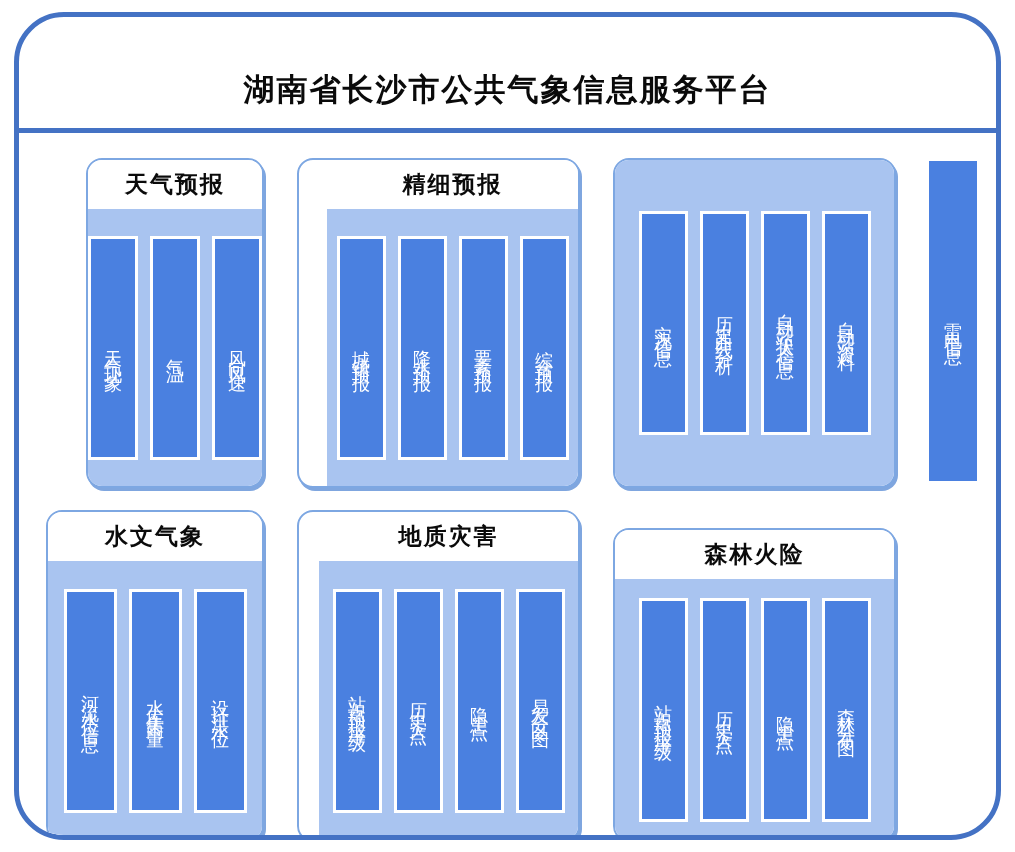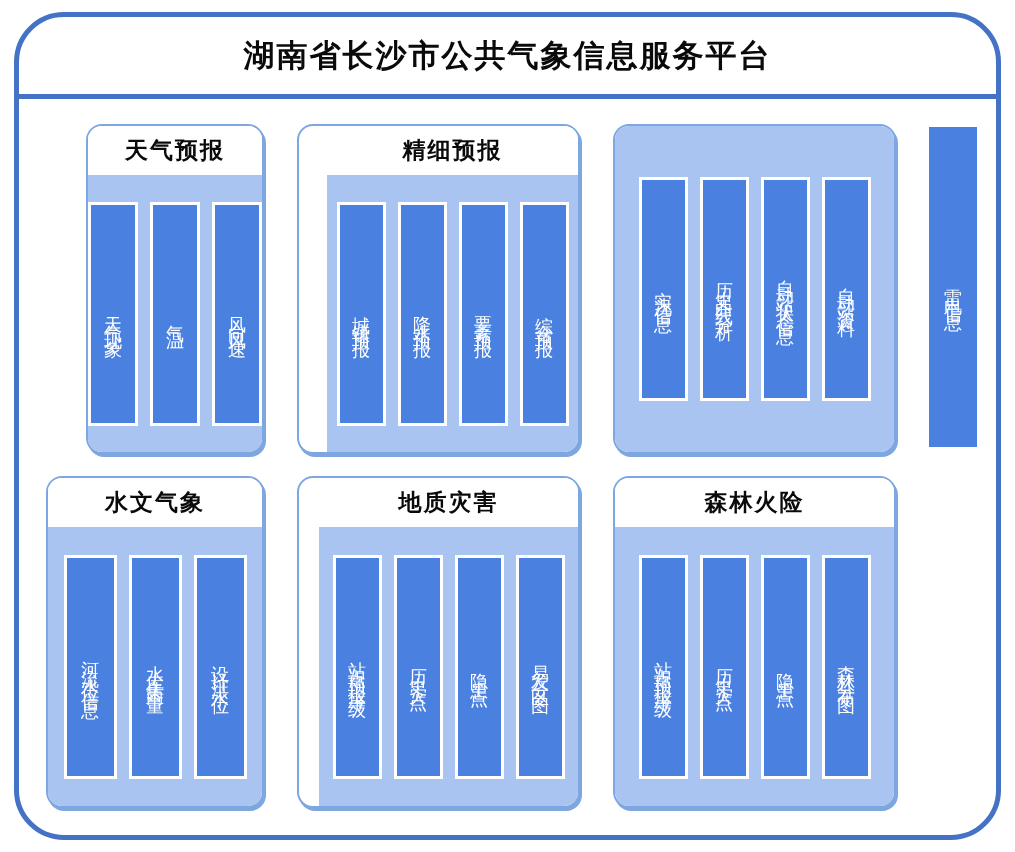--- a/index.html
+++ b/index.html
@@ -16,21 +16,21 @@
   .frame{
     position:absolute;left:14px;top:12px;width:987px;height:828px;
     border:5px solid var(--frame-border);
     border-radius:50px;
     background:#ffffff;
     overflow:hidden;
   }
   .title-bar{
     height:82px;
     border-bottom:5px solid var(--frame-border);
-    display:flex;align-items:center;justify-content:center;
+    display:flex;align-items:center;justify-content:center;margin-top:34px;
   }
   .page-title{
     font-size:31px;font-weight:bold;color:#0a0a0a;letter-spacing:2px;
   }
   .content{
     display:grid;
     grid-template-columns:218px 283px 283px 48px;
     grid-template-rows:330px 332px;
     column-gap:33px;row-gap:22px;
     padding:25px 14px 0 27px;
@@ -157,21 +157,21 @@
             <span class="vtext">历史灾点</span>
           </div>
           <div class="bar">
             <span class="vtext">隐患点</span>
           </div>
           <div class="bar">
             <span class="vtext">易发分区图</span>
           </div>
         </div>
       </section>
-      <section class="panel" style="grid-area: 2 / 3;">
+      <section class="panel" style="grid-area: 2 / 3; margin-top: 18px;">
         <header class="panel-header">森林火险</header>
         <div class="panel-body bars-4">
           <div class="bar">
             <span class="vtext">站点预报等级</span>
           </div>
           <div class="bar">
             <span class="vtext">历史灾点</span>
           </div>
           <div class="bar">
             <span class="vtext">隐患点</span>

